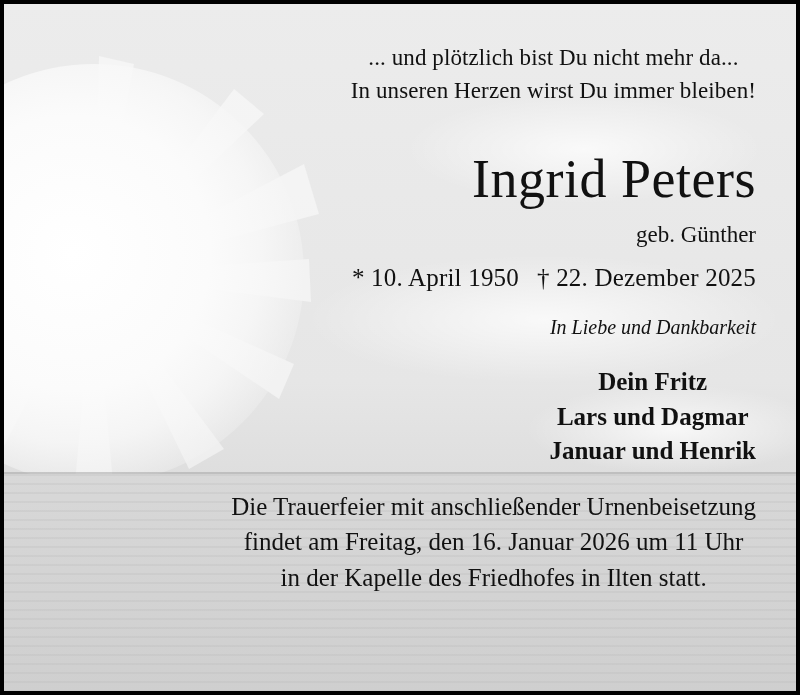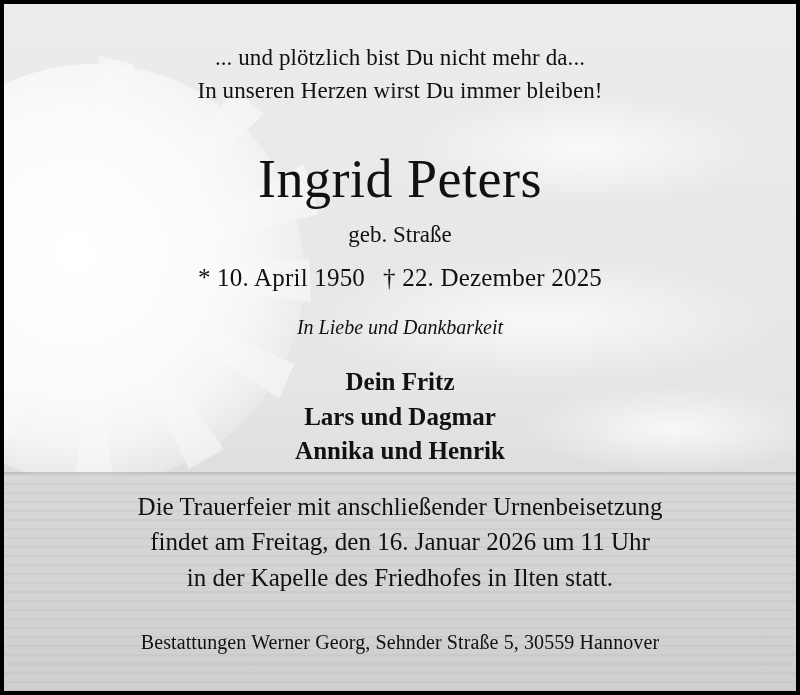--- a/index.html
+++ b/index.html
@@ -73,21 +73,21 @@
     background: radial-gradient(ellipse at center, rgba(255,255,255,0.75) 0%, rgba(255,255,255,0) 70%);
   }
   .content {
     position: relative;
     z-index: 2;
     height: 100%;
     box-sizing: border-box;
     padding: 30px 40px 14px 40px;
     display: flex;
     flex-direction: column;
-    align-items: center;
+    align-items: flex-end;
     text-align: center;
     color: #111111;
   }
   .motto {
     font-size: 23px;
     line-height: 1.42;
     letter-spacing: 0.1px;
     margin-top: 8px;
   }
   .name {
@@ -163,36 +163,35 @@
 
   <div class="content">
 
     <div class="motto">
       <div>... und plötzlich bist Du nicht mehr da...</div>
       <div>In unseren Herzen wirst Du immer bleiben!</div>
     </div>
 
     <div class="name">Ingrid Peters</div>
 
-    <div class="maiden">geb. Straße</div>
+    <div class="maiden">geb. Günther</div>
 
     <div class="dates">
       <span>* 10. April 1950</span><span class="gap"></span><span>† 22. Dezember 2025</span>
     </div>
 
     <div class="dedication">In Liebe und Dankbarkeit</div>
 
     <div class="family">
       <div>Dein Fritz</div>
       <div>Lars und Dagmar</div>
-      <div>Annika und Henrik</div>
+      <div>Januar und Henrik</div>
     </div>
 
     <div class="ceremony">
       <div>Die Trauerfeier mit anschließender Urnenbeisetzung</div>
       <div>findet am Freitag, den 16. Januar 2026 um 11 Uhr</div>
       <div>in der Kapelle des Friedhofes in Ilten statt.</div>
     </div>
 
-    <div class="undertaker">Bestattungen Werner Georg, Sehnder Straße 5, 30559 Hannover</div>
 
   </div>
 </div>
 
 </body></html>

